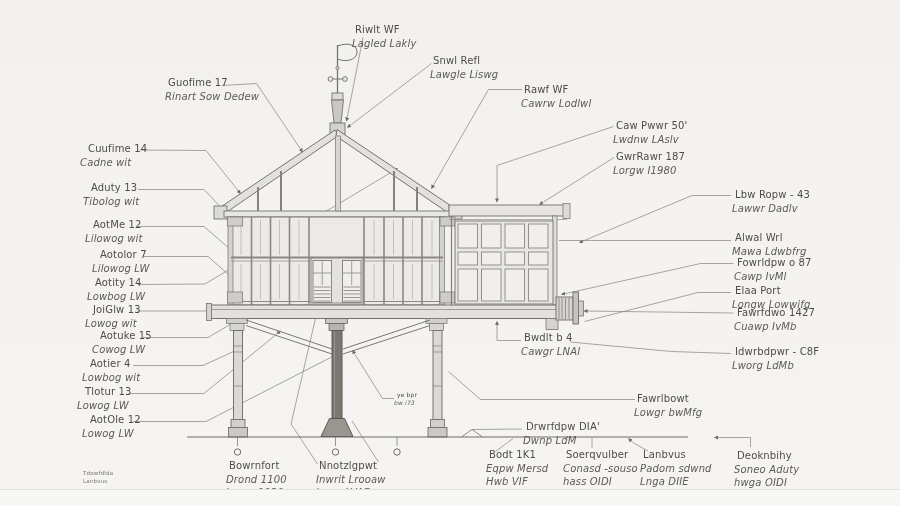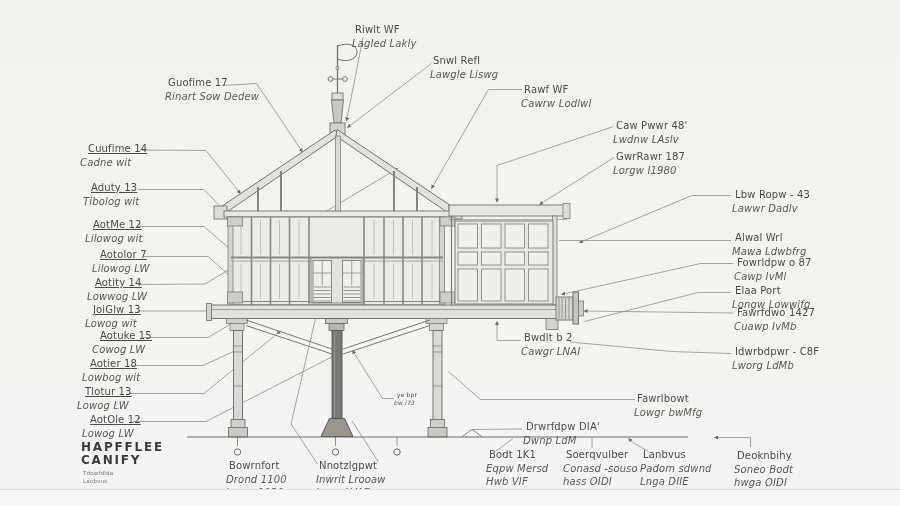--- a/index.html
+++ b/index.html
@@ -7,21 +7,21 @@
     position:relative;width:900px;height:506px;overflow:hidden;
     background:linear-gradient(180deg,#f2f1ee 0%,#f4f3f0 55%,#f5f4f2 96%);
     font-family:"DejaVu Sans",sans-serif;
   }
   .bottom-band{position:absolute;left:0;top:489px;width:900px;height:17px;
     background:#f7f7f5;border-top:1px solid #e3e1dd;}
   svg.drawing{position:absolute;left:0;top:0;}
   .ann{position:absolute;font-size:10px;line-height:1.35;color:#4e4c49;
     letter-spacing:.15px;white-space:nowrap;}
   .ann .ln2{margin-left:-3px;color:#5c5a56;font-style:italic;}
-  .ann-left .ln1{margin-left:5px;text-decoration:underline;}
+  .ann-left .ln1{margin-left:5px;}
   .ann-sm{font-size:6px;}
   .title{position:absolute;left:81px;top:441px;font-weight:bold;font-size:12px;
     line-height:1.12;letter-spacing:1.8px;color:#3d3c39;}
   .title-sub{position:absolute;left:83px;top:469px;font-size:5.5px;line-height:1.5;
     color:#7a7872;letter-spacing:.2px;}
 </style>
 </head>
 <body>
 
 <div class="canvas">
@@ -206,21 +206,21 @@
   </div>
   <div class="ann" style="left:433px;top:54px">
     <div class="ln1">Snwl Refl</div>
     <div class="ln2">Lawgle Liswg</div>
   </div>
   <div class="ann" style="left:524px;top:83px">
     <div class="ln1">Rawf WF</div>
     <div class="ln2">Cawrw Lodlwl</div>
   </div>
   <div class="ann" style="left:616px;top:119px">
-    <div class="ln1">Caw Pwwr 48'</div>
+    <div class="ln1">Caw Pwwr 50'</div>
     <div class="ln2">Lwdnw LAslv</div>
   </div>
   <div class="ann" style="left:616px;top:150px">
     <div class="ln1">GwrRawr 187</div>
     <div class="ln2">Lorgw I1980</div>
   </div>
 
   <div class="ann ann-left" style="left:83px;top:142px">
     <div class="ln1">Cuufime 14</div>
     <div class="ln2">Cadne wit</div>
@@ -232,32 +232,32 @@
   <div class="ann ann-left" style="left:88px;top:218px">
     <div class="ln1">AotMe 12</div>
     <div class="ln2">Lilowog wit</div>
   </div>
   <div class="ann ann-left" style="left:95px;top:248px">
     <div class="ln1">Aotolor 7</div>
     <div class="ln2">Lilowog LW</div>
   </div>
   <div class="ann ann-left" style="left:90px;top:276px">
     <div class="ln1">Aotity 14</div>
-    <div class="ln2">Lowwog LW</div>
+    <div class="ln2">Lowbog LW</div>
   </div>
   <div class="ann ann-left" style="left:88px;top:303px">
     <div class="ln1">JoiGlw 13</div>
     <div class="ln2">Lowog wit</div>
   </div>
   <div class="ann ann-left" style="left:95px;top:329px">
     <div class="ln1">Aotuke 15</div>
     <div class="ln2">Cowog LW</div>
   </div>
   <div class="ann ann-left" style="left:85px;top:357px">
-    <div class="ln1">Aotier 18</div>
+    <div class="ln1">Aotier 4</div>
     <div class="ln2">Lowbog wit</div>
   </div>
   <div class="ann ann-left" style="left:80px;top:385px">
     <div class="ln1">Tlotur 13</div>
     <div class="ln2">Lowog LW</div>
   </div>
   <div class="ann ann-left" style="left:85px;top:413px">
     <div class="ln1">AotOle 12</div>
     <div class="ln2">Lowog LW</div>
   </div>
@@ -281,21 +281,21 @@
   <div class="ann" style="left:737px;top:306px">
     <div class="ln1">Fawrfdwo 1427</div>
     <div class="ln2">Cuawp IvMb</div>
   </div>
   <div class="ann" style="left:735px;top:345px">
     <div class="ln1">Idwrbdpwr - C8F</div>
     <div class="ln2">Lworg LdMb</div>
   </div>
 
   <div class="ann" style="left:524px;top:331px">
-    <div class="ln1">Bwdlt b 2</div>
+    <div class="ln1">Bwdlt b 4</div>
     <div class="ln2">Cawgr LNAl</div>
   </div>
   <div class="ann ann-sm" style="left:397px;top:391px">
     <div class="ln1">ye bpr</div>
     <div class="ln2">bw i73</div>
   </div>
   <div class="ann" style="left:637px;top:392px">
     <div class="ln1">Fawrlbowt</div>
     <div class="ln2">Lowgr bwMfg</div>
   </div>
@@ -324,27 +324,23 @@
     <div class="ln2">Conasd -souso</div>
     <div class="ln2">hass OIDI</div>
   </div>
   <div class="ann" style="left:643px;top:448px">
     <div class="ln1">Lanbvus</div>
     <div class="ln2">Padom sdwnd</div>
     <div class="ln2">Lnga DIIE</div>
   </div>
   <div class="ann" style="left:737px;top:449px">
     <div class="ln1">Deoknbihy</div>
-    <div class="ln2">Soneo Bodt</div>
+    <div class="ln2">Soneo Aduty</div>
     <div class="ln2">hwga OIDI</div>
   </div>
 
-  <div class="title">
-    <div>HAPFFLEE</div>
-    <div>CANIFY</div>
-  </div>
   <div class="title-sub">
     <div>Tdowfdlda</div>
     <div>Lanbvus</div>
   </div>
 
   <div class="bottom-band"></div>
 </div>
 
 </body></html>

